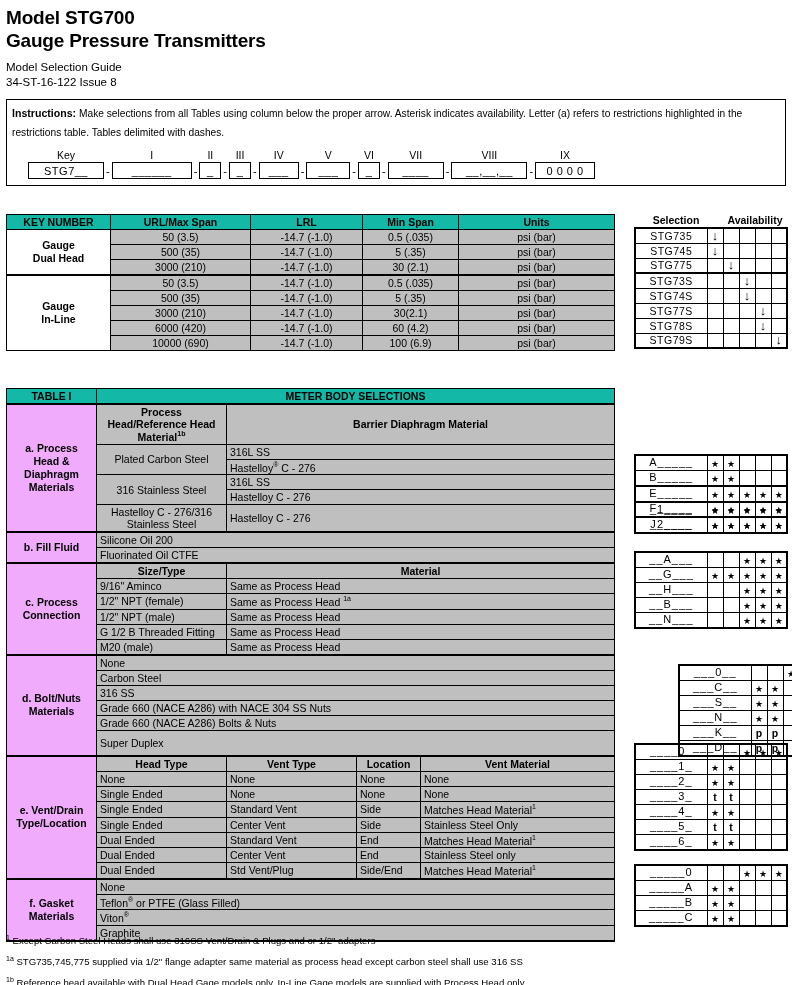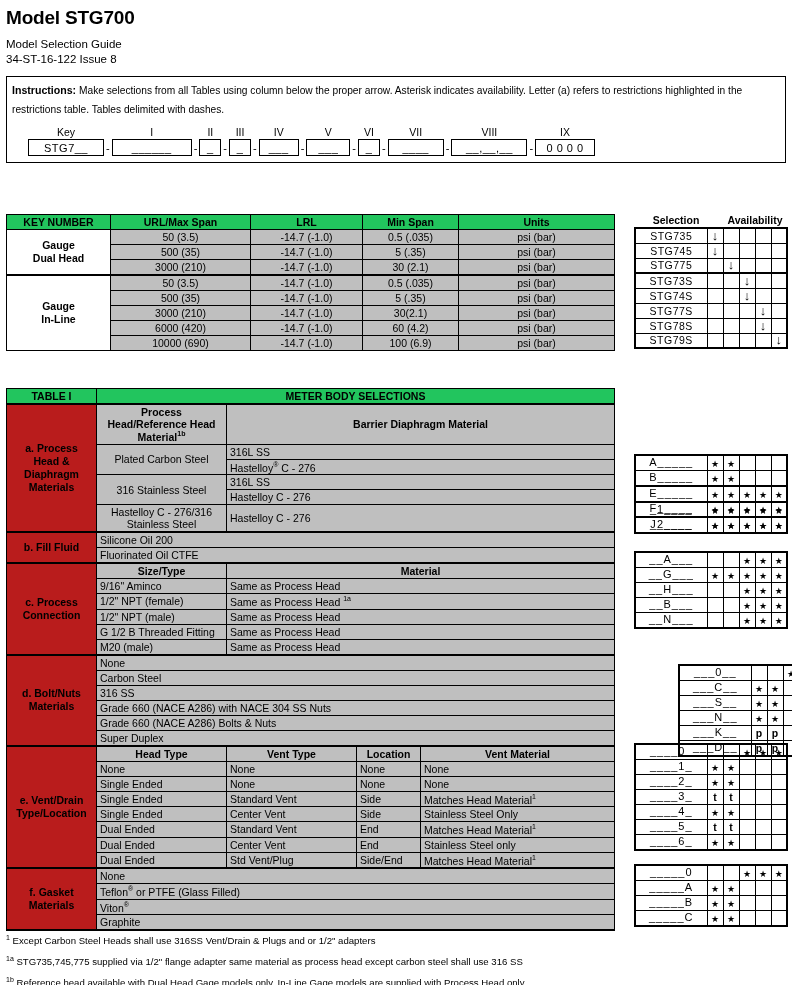--- a/index.html
+++ b/index.html
@@ -40,21 +40,21 @@
 
   
   table.grid{border-collapse:collapse; table-layout:fixed;}
   table.grid td, table.grid th{
     border:1px solid #000;
     font-size:10.5px;
     padding:1px 3px;
     vertical-align:middle;
     box-sizing:border-box;
   }
-  .hdr{background:#22c55e; font-weight:bold; text-align:center; font-size:11px;}
+  .hdr{background:#14b8a6; font-weight:bold; text-align:center; font-size:11px;}
   .sub-hdr{background:#BFBFBF; font-weight:bold; text-align:center; font-size:10px;}
   .cell-gray{background:#BFBFBF;}
   .ctr{text-align:center;}
   .lft{text-align:left;}
 
   .thick-top{border-top:2px solid #000 !important;}
 
   
   .keynum-wrap{position:absolute; left:6px; top:214px;}
   .keynum-wrap table{width:608px;}
@@ -73,21 +73,21 @@
   }
   td.selcode{text-align:center; font-weight:normal; letter-spacing:0.5px; white-space:nowrap;}
   .arrow{display:inline-block; font-size:13px; line-height:10px; font-weight:bold;}
   .star{font-size:9px; line-height:9px;}
   .pmark{font-weight:bold; font-size:10.5px;}
 
   
   .t1-wrap{position:absolute; left:6px; top:388px;}
   .t1-wrap table{width:608px;}
   .sec-lbl{
-    font-weight:bold; text-align:center; background:#b91c1c;
+    font-weight:bold; text-align:center; background:#f0abfc;
     font-size:10.5px; line-height:13px; width:88px;
   }
   sup{font-size:7px; vertical-align:super;}
 
   
   .code-block{position:absolute; left:634px;}
   table.codetbl{width:152px; border-collapse:collapse; table-layout:fixed;}
   table.codetbl td{
     border:1px solid #000; height:15px; font-size:10.5px;
     padding:0 1px; box-sizing:border-box; text-align:center;
@@ -101,20 +101,21 @@
   
   .foot{position:absolute; left:6px; font-size:9.6px; line-height:12px;}
 </style>
 </head>
 <body>
 
 <div class="page">
 
   <div class="title-block">
     <div class="title-line">Model STG700</div>
+    <div class="title-line">Gauge Pressure Transmitters</div>
     <div class="subtitle">Model Selection Guide</div>
     <div class="subtitle" style="margin-top:0">34-ST-16-122  Issue 8</div>
   </div>
 
   <div class="instr-box">
     <div class="instr-text">
       <b>Instructions:</b><span> Make selections from all Tables using column below the proper arrow.  Asterisk indicates availability. Letter (a) refers to restrictions highlighted in the restrictions table. Tables delimited  with dashes.</span>
     </div>
     <div class="keyrow" id="keyrow">
         <div class="kr-group">
@@ -422,21 +423,21 @@
           </tr>
           <tr style="height: 15px;">
             <td class="cell-gray lft " colspan="4">316 SS</td>
           </tr>
           <tr style="height: 15px;">
             <td class="cell-gray lft " colspan="4">Grade 660 (NACE A286) with NACE 304 SS Nuts</td>
           </tr>
           <tr style="height: 15px;">
             <td class="cell-gray lft " colspan="4">Grade 660 (NACE A286) Bolts &amp; Nuts</td>
           </tr>
-          <tr style="height: 15px;">
+          <tr style="height: 26px;">
             <td class="cell-gray lft " colspan="4">Super Duplex</td>
           </tr>
           <tr style="height: 15px;">
             <td class="sec-lbl thick-top" rowspan="8">
               <div>e. Vent/Drain</div>
               <div>Type/Location</div>
             </td>
             <td class="sub-hdr thick-top">Head Type</td>
             <td class="sub-hdr thick-top">Vent Type</td>
             <td class="sub-hdr thick-top">Location</td>

